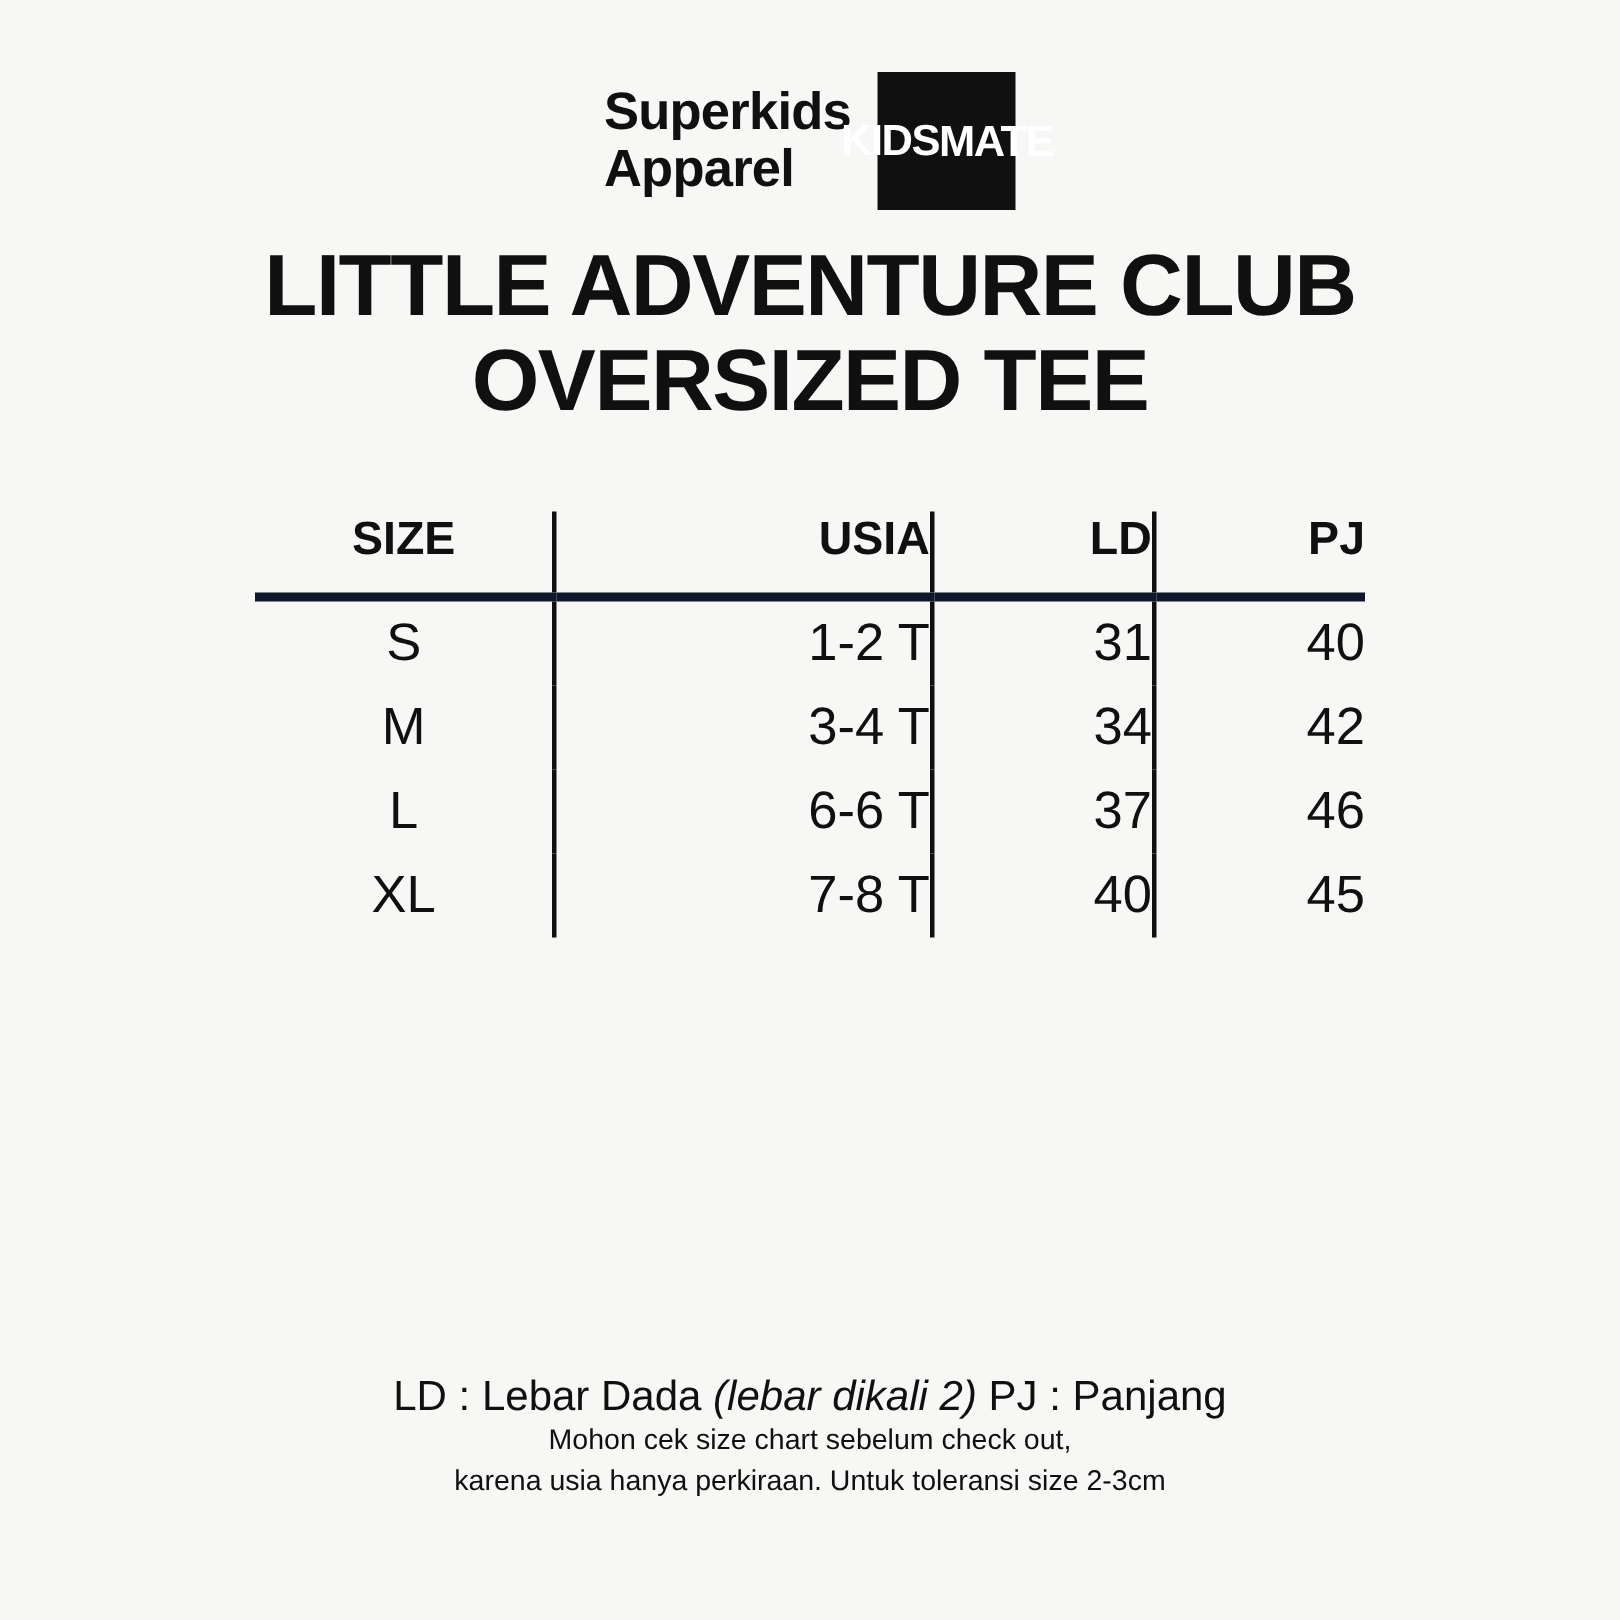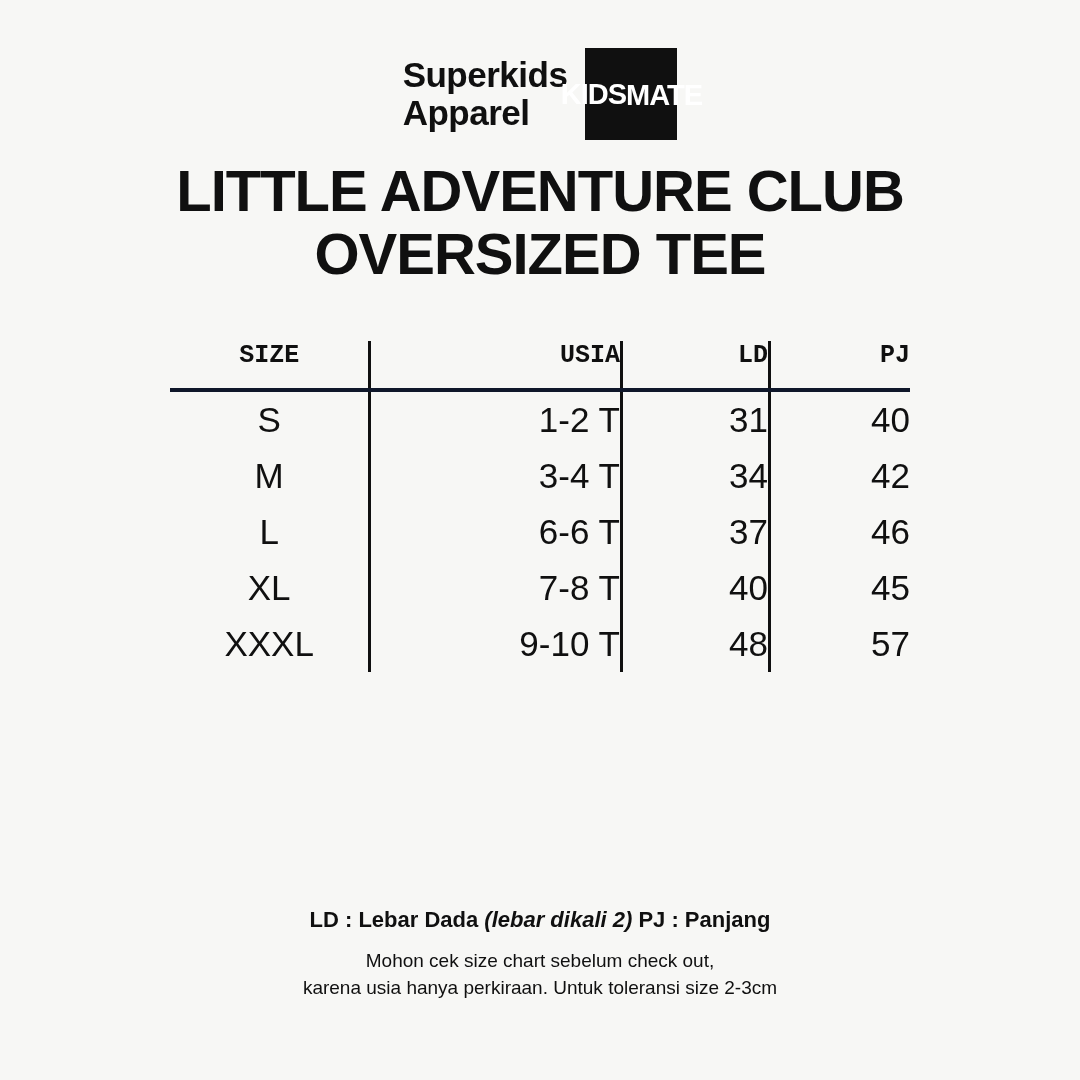--- a/index.html
+++ b/index.html
@@ -83,24 +83,23 @@
     border-collapse: collapse;
     table-layout: fixed;
   }
   table.size-chart th,
   table.size-chart td {
     text-align: center;
     padding: 0;
   }
   table.size-chart thead th {
     font-weight: bold;
-    font-size: 25px;
+    font-size: 31px;
     padding-bottom: 18px;
-    border-bottom: 4px solid #0f172a;
-    font-family: Liberation Mono, monospace;
+    border-bottom: 6px solid #0f172a;
   }
   table.size-chart tbody td {
     font-weight: normal;
     font-size: 35px;
     height: 56px;
     vertical-align: middle;
   }
   
   .col-size   { width: 27%; }
   .col-usia   { width: 34%; }
@@ -118,23 +117,22 @@
 
   
   .foot {
     position: absolute;
     left: 0;
     right: 0;
     bottom: 78px;
     text-align: center;
   }
   .foot-legend {
-    font-size: 22px;
-    font-weight: bold;
-    margin-bottom: 14px;
+    font-size: 28px;
+    font-weight: normal;
   }
   .foot-legend .ital {
     font-style: italic;
   }
   .foot-note {
     font-size: 19px;
     line-height: 1.45;
     white-space: pre-line;
   }
 </style>
@@ -191,26 +189,20 @@
           <td class="div-left">6-6 T</td>
           <td class="div-left">37</td>
           <td class="div-left">46</td>
         </tr>
         <tr>
           <td>XL</td>
           <td class="div-left">7-8 T</td>
           <td class="div-left">40</td>
           <td class="div-left">45</td>
         </tr>
-        <tr>
-          <td>XXXL</td>
-          <td class="div-left">9-10 T</td>
-          <td class="div-left">48</td>
-          <td class="div-left">57</td>
-        </tr>
       </tbody>
     </table>
   </div>
 
   <div class="foot">
     <div class="foot-legend"><span>LD : Lebar Dada </span><span class="ital">(lebar dikali 2)</span><span>  PJ : Panjang</span></div>
     <div class="foot-note">Mohon cek size chart sebelum check out,
 karena usia hanya perkiraan. Untuk toleransi size 2-3cm</div>
   </div>
 

